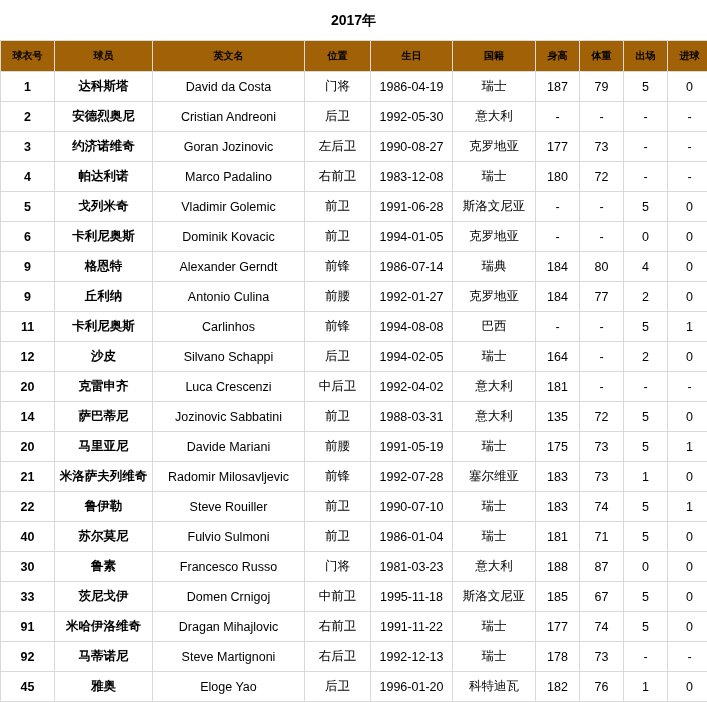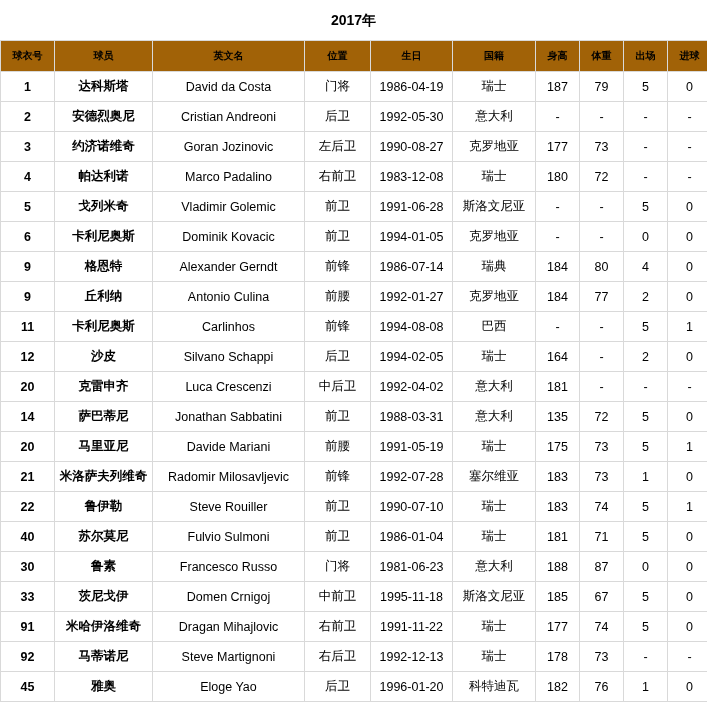--- a/index.html
+++ b/index.html
@@ -229,21 +229,21 @@
           <td class="c-birth">1992-04-02</td>
           <td class="c-nat">意大利</td>
           <td class="c-h">181</td>
           <td class="c-w">-</td>
           <td class="c-app">-</td>
           <td class="c-goal">-</td>
         </tr>
       <tr>
           <td class="c-num">14</td>
           <td class="c-name">萨巴蒂尼</td>
-          <td class="c-en">Jonathan Sabbatini</td>
+          <td class="c-en">Jozinovic Sabbatini</td>
           <td class="c-pos">前卫</td>
           <td class="c-birth">1988-03-31</td>
           <td class="c-nat">意大利</td>
           <td class="c-h">135</td>
           <td class="c-w">72</td>
           <td class="c-app">5</td>
           <td class="c-goal">0</td>
         </tr>
       <tr>
           <td class="c-num">20</td>
@@ -291,21 +291,21 @@
           <td class="c-h">181</td>
           <td class="c-w">71</td>
           <td class="c-app">5</td>
           <td class="c-goal">0</td>
         </tr>
       <tr>
           <td class="c-num">30</td>
           <td class="c-name">鲁素</td>
           <td class="c-en">Francesco Russo</td>
           <td class="c-pos">门将</td>
-          <td class="c-birth">1981-06-23</td>
+          <td class="c-birth">1981-03-23</td>
           <td class="c-nat">意大利</td>
           <td class="c-h">188</td>
           <td class="c-w">87</td>
           <td class="c-app">0</td>
           <td class="c-goal">0</td>
         </tr>
       <tr>
           <td class="c-num">33</td>
           <td class="c-name">茨尼戈伊</td>
           <td class="c-en">Domen Crnigoj</td>

